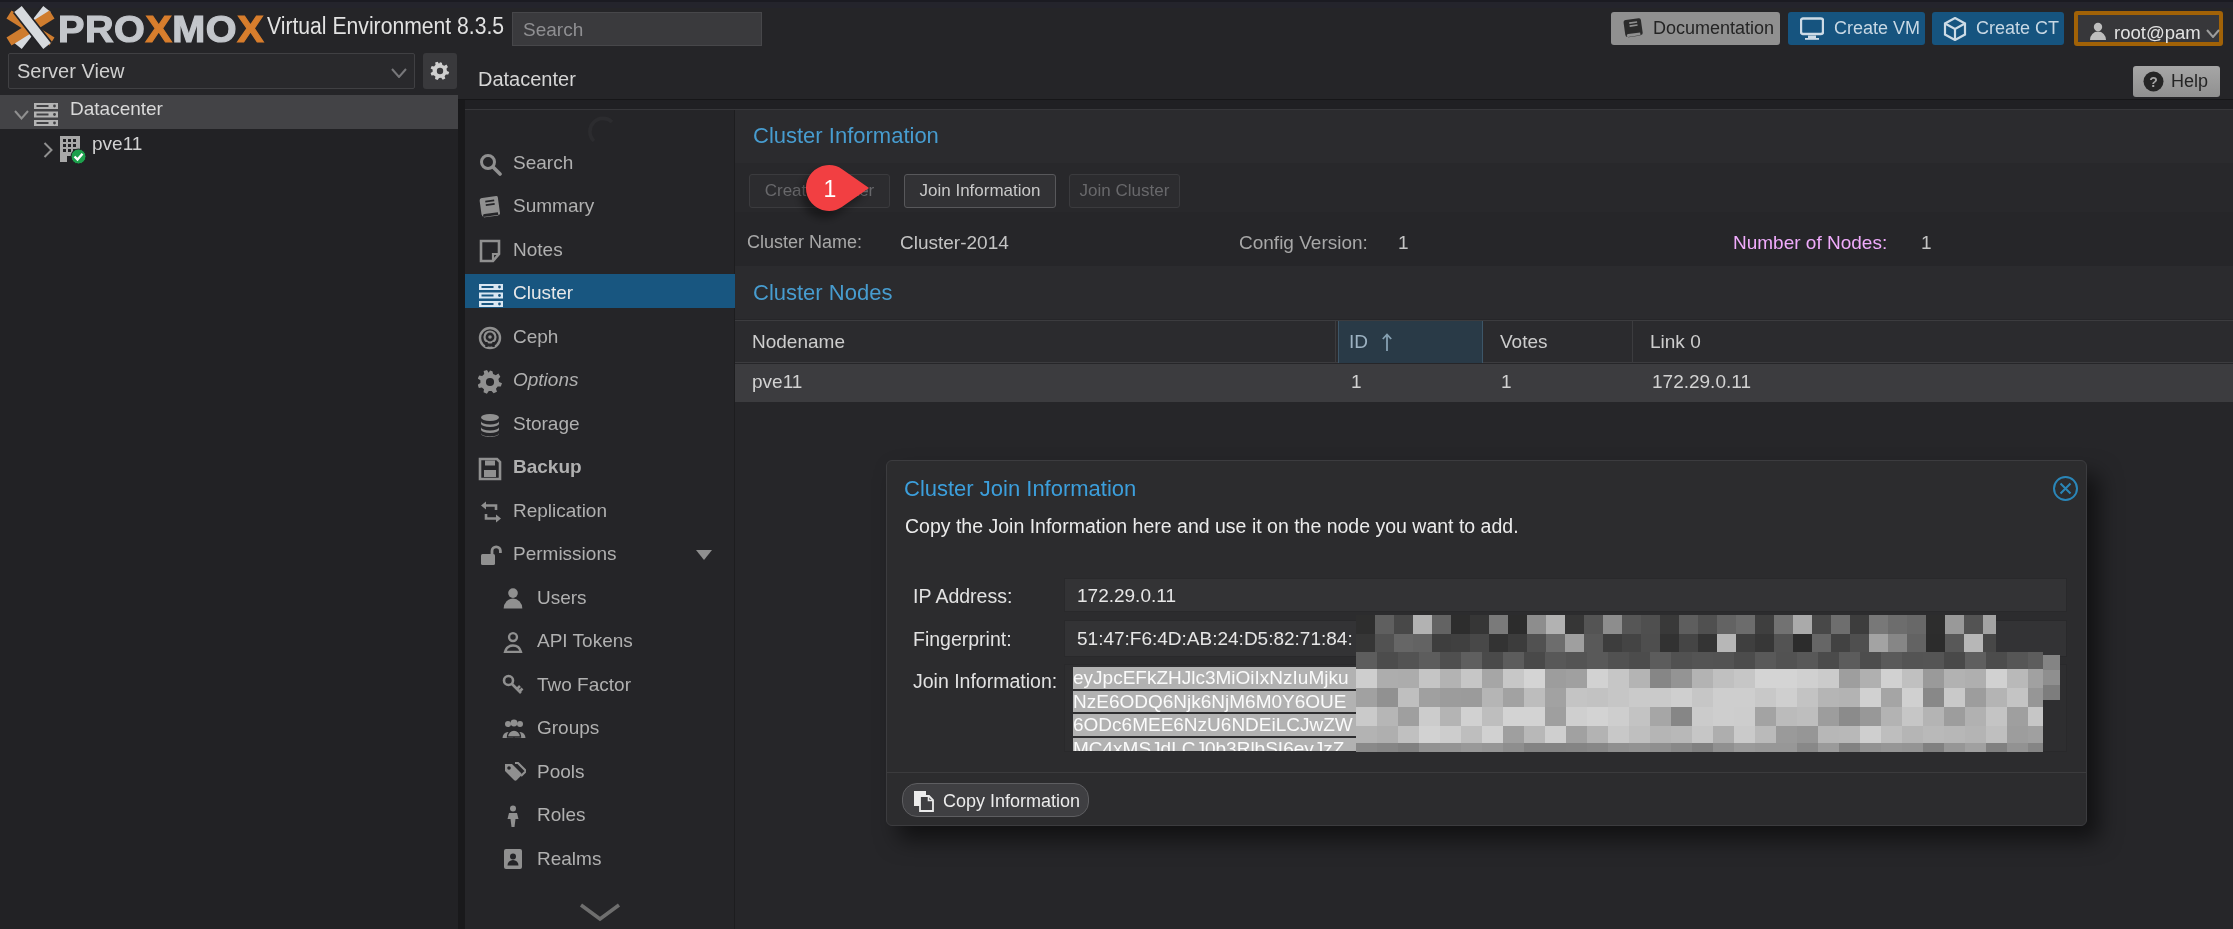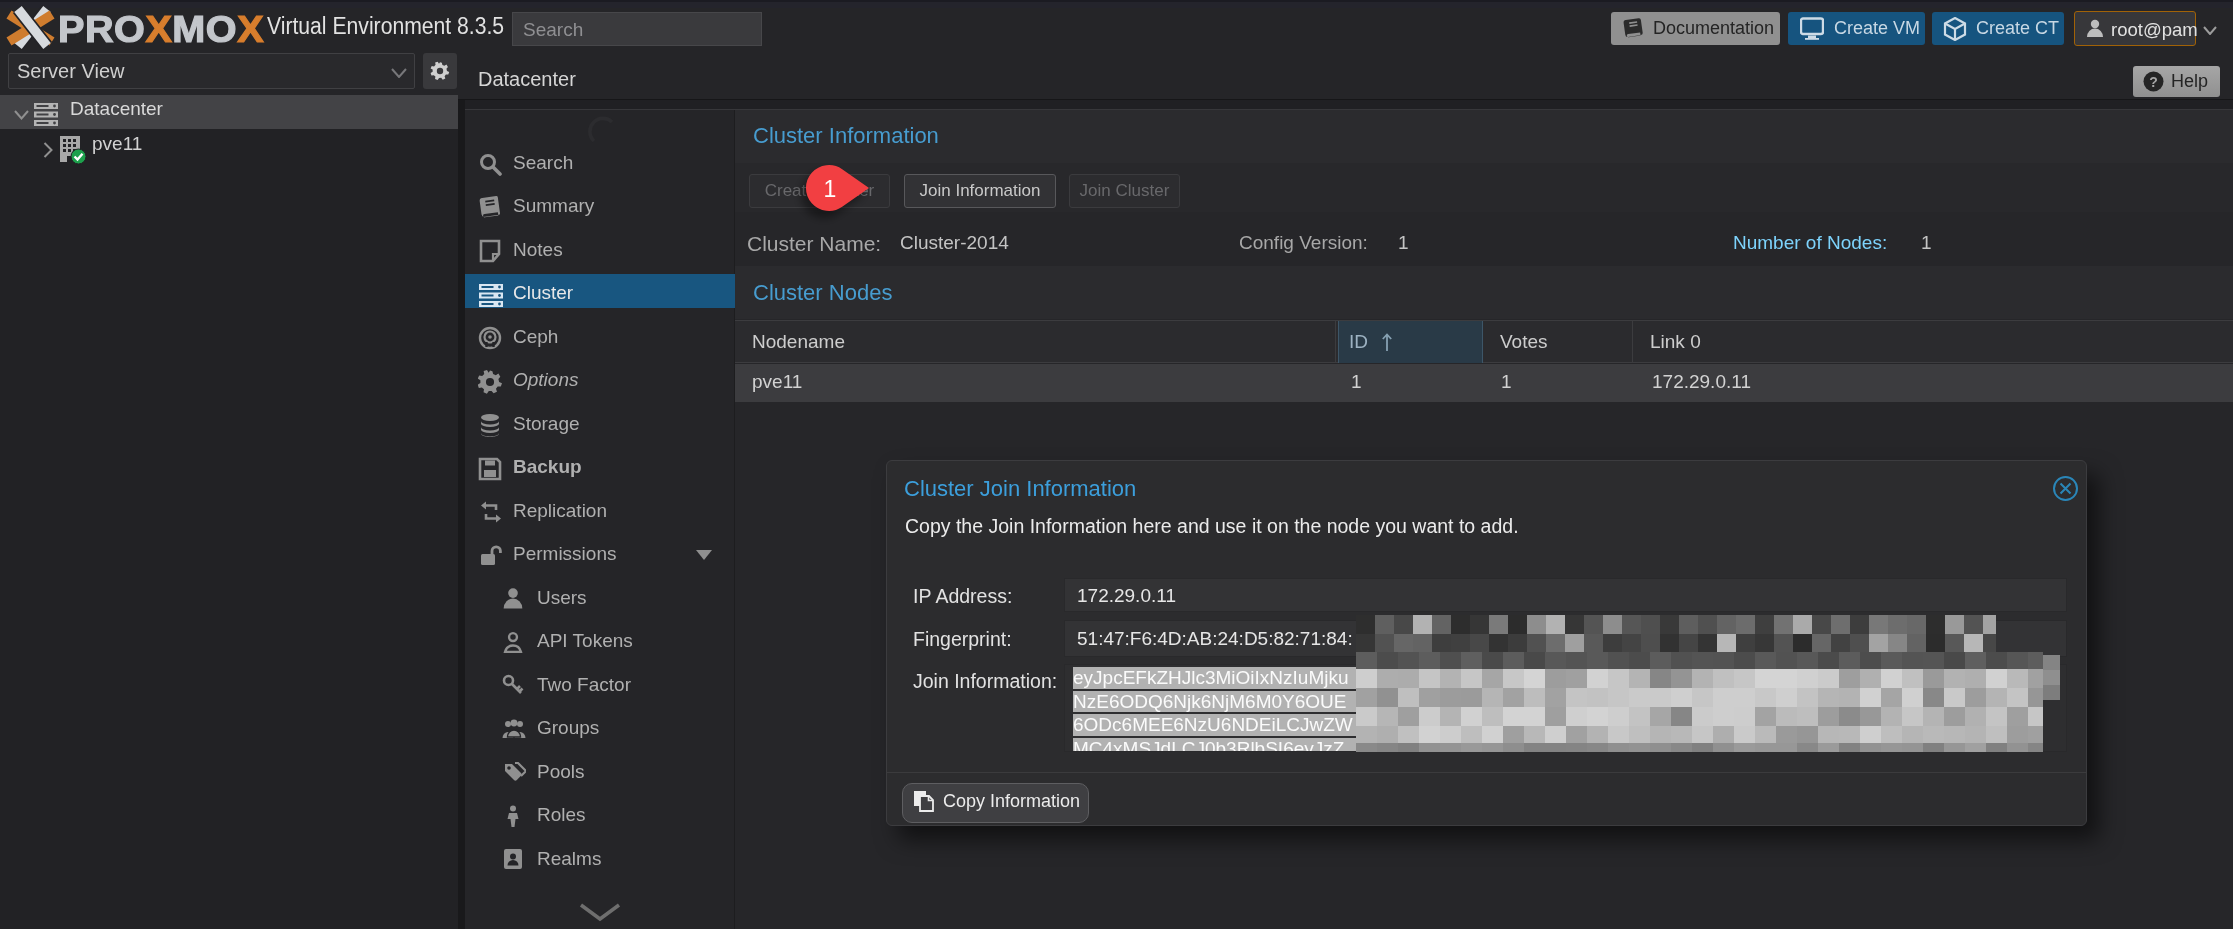--- a/index.html
+++ b/index.html
@@ -69,21 +69,21 @@
     </div>
 
     <div class="abs" style="left:1932px;top:12px;width:132px;height:33px;background:#16547f;border-radius:3px;">
       <svg class="abs" style="left:11px;top:5px;" width="24" height="24" viewBox="0 0 24 24">
         <path d="M12 1 L22 6.5 L22 17.5 L12 23 L2 17.5 L2 6.5 Z" fill="none" stroke="#cddbe6" stroke-width="2.2"></path>
         <path d="M2 6.5 L12 12 L22 6.5 M12 12 L12 23" fill="none" stroke="#cddbe6" stroke-width="2.2"></path>
       </svg>
       <div class="abs" style="left:44px;top:6px;font-size:18px;color:#c8d8e4;">Create CT</div>
     </div>
 
-    <div class="abs" style="left:2074px;top:11px;width:122px;height:35px;background:#37373a;border:1px solid #a16207;border-radius:3px;">
+    <div class="abs" style="left:2074px;top:11px;width:149px;height:35px;background:#37373a;border:4px solid #a16207;border-radius:3px;">
       <svg class="abs" style="left:10px;top:6px;" width="20" height="20" viewBox="0 0 20 20">
         <circle cx="10" cy="6" r="4.2" fill="#bdbdbd"></circle>
         <path d="M2 19 a8 8.5 0 0 1 16 0 z" fill="#bdbdbd"></path>
       </svg>
       <div class="abs" style="left:36px;top:7px;font-size:18.5px;color:#e2e2e2;">root@pam</div>
       <svg class="abs" style="left:128px;top:14px;" width="14" height="9" viewBox="0 0 14 9">
         <path d="M1 1 L7 8 L13 1" fill="none" stroke="#9c9c9c" stroke-width="2"></path>
       </svg>
     </div>
   </div>
@@ -325,25 +325,25 @@
     <div class="abs" style="left:749px;top:174px;width:141px;height:34px;background:#2c2c2f;border:1px solid #3b3b3e;border-radius:3px;">
       <div class="abs" style="left:0;top:6px;width:100%;text-align:center;font-size:17px;color:#68686b;">Create Cluster</div>
     </div>
     <div class="abs" style="left:904px;top:174px;width:152px;height:34px;background:#323235;border:1px solid #58585b;border-radius:3px;">
       <div class="abs" style="left:0;top:6px;width:100%;text-align:center;font-size:17px;color:#c9c9c9;">Join Information</div>
     </div>
     <div class="abs" style="left:1069px;top:174px;width:111px;height:34px;background:#2c2c2f;border:1px solid #3b3b3e;border-radius:3px;">
       <div class="abs" style="left:0;top:6px;width:100%;text-align:center;font-size:17px;color:#68686b;">Join Cluster</div>
     </div>
 
-    <div class="abs" style="left:747px;top:232px;font-size:21px;color:#a8a8a8;">Cluster Name:</div>
+    <div class="abs" style="left:747px;top:232px;font-size:18px;color:#a8a8a8;">Cluster Name:</div>
     <div class="abs" style="left:900px;top:232px;font-size:19px;color:#c4c4c4;">Cluster-2014</div>
     <div class="abs" style="left:1239px;top:232px;font-size:19px;color:#a8a8a8;">Config Version:</div>
     <div class="abs" style="left:1398px;top:232px;font-size:19px;color:#c4c4c4;">1</div>
-    <div class="abs" style="left:1733px;top:232px;font-size:19px;color:#7dd3fc;">Number of Nodes:</div>
+    <div class="abs" style="left:1733px;top:232px;font-size:19px;color:#f0abfc;">Number of Nodes:</div>
     <div class="abs" style="left:1921px;top:232px;font-size:19px;color:#c4c4c4;">1</div>
 
     <div class="abs" style="left:735px;top:266px;width:1498px;height:53px;background:#2b2b2e;"></div>
     <div class="abs" style="left:753px;top:280px;font-size:22px;color:#479ccf;">Cluster Nodes</div>
 
     <div class="abs" style="left:735px;top:320px;width:1498px;height:43px;background:#2b2b2e;border-top:1px solid #3c3c3f;border-bottom:1px solid #3c3c3f;">
       <div class="abs" style="left:600px;top:0;width:1px;height:42px;background:#3c3c3f;"></div>
       <div class="abs" style="left:603px;top:0;width:145px;height:42px;background:#293a47;border-left:1px solid #3d5668;border-right:1px solid #3d5668;"></div>
       <div class="abs" style="left:897px;top:0;width:1px;height:42px;background:#3c3c3f;"></div>
       <div class="abs" style="left:17px;top:10px;font-size:19px;color:#cdcdcd;">Nodename</div>
@@ -379,21 +379,21 @@
       <div class="abs" style="left:12px;top:7px;font-size:19px;color:#e6e6e6;">51:47:F6:4D:AB:24:D5:82:71:84:</div>
     </div>
     <div class="abs" style="left:913px;top:670px;font-size:19.5px;color:#e2e2e2;">Join Information:</div>
     <div class="abs" style="left:1064px;top:664px;width:1003px;height:88px;background:#2e2e30;border:1px solid #29292b;overflow:hidden;">
       <div class="jl" style="top:2px;">eyJpcEFkZHJlc3MiOiIxNzIuMjku</div>
       <div class="jl" style="top:25.5px;">NzE6ODQ6Njk6NjM6M0Y6OUE</div>
       <div class="jl" style="top:49px;">6ODc6MEE6NzU6NDEiLCJwZW</div>
       <div class="jl" style="top:72.5px;">MC4xMSJdLCJ0b3RlbSI6eyJzZ</div>
     </div>
     <div class="abs" style="left:887px;top:772px;width:1199px;height:1px;background:#3b3b3d;"></div>
-    <div class="abs" style="left:902px;top:783px;width:187px;height:40px;background:#3f3f42;border:1px solid #5e5e61;border-radius:10px;">
+    <div class="abs" style="left:902px;top:783px;width:187px;height:34px;background:#3f3f42;border:1px solid #5e5e61;border-radius:15px;">
       <svg class="abs" style="left:10px;top:6px;" width="22" height="22" viewBox="0 0 22 22">
         <rect x="1" y="1" width="12" height="15" fill="#ececec"></rect>
         <path d="M7 6 h9 l4 4 v11 h-13 z" fill="#3f3f42" stroke="#ececec" stroke-width="1.8"></path>
         <path d="M15.5 6.5 L15.5 10.5 L19.5 10.5" fill="none" stroke="#ececec" stroke-width="1.6"></path>
       </svg>
       <div class="abs" style="left:40px;top:7px;font-size:18px;color:#ececec;">Copy Information</div>
     </div>
     <div id="mosaicfp" class="abs" style="left:1356px;top:615px;width:640px;height:37px;"><svg width="640" height="37" viewBox="0 0 640 37">
           <rect x="0" y="0" width="19" height="19" fill="rgb(46,46,46)"></rect>
           <rect x="19" y="0" width="19" height="19" fill="rgb(95,95,95)"></rect>

